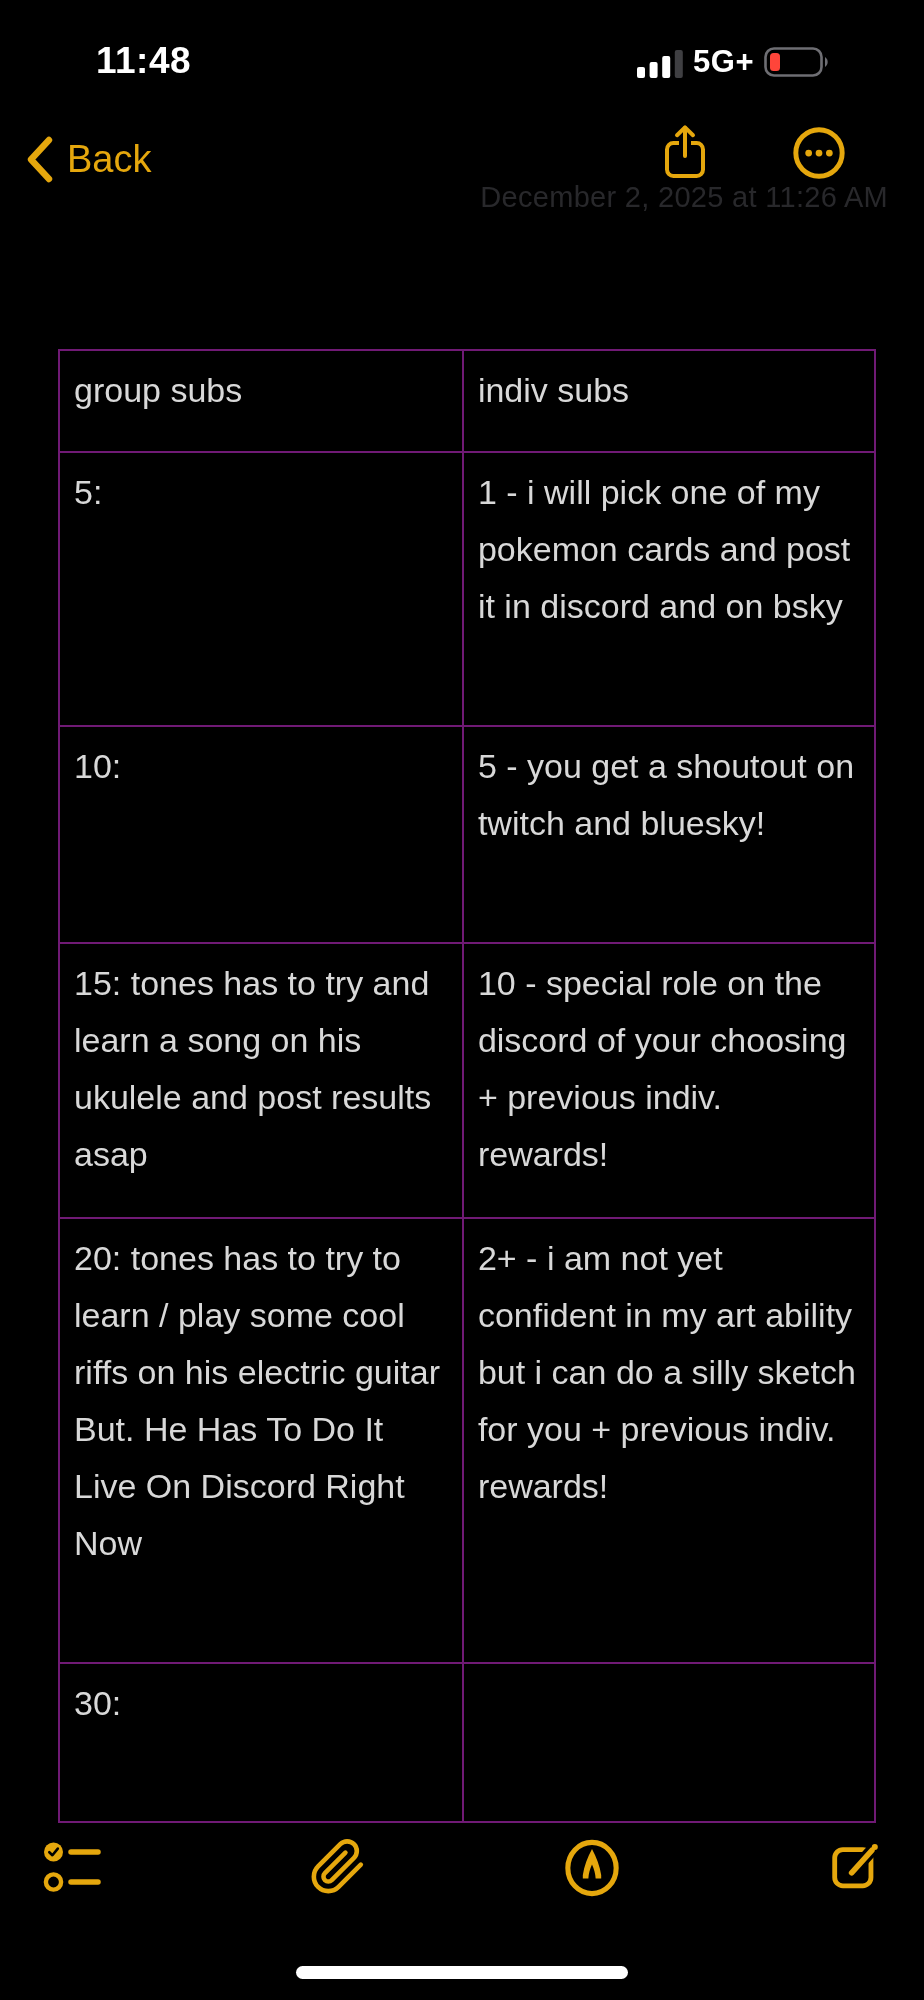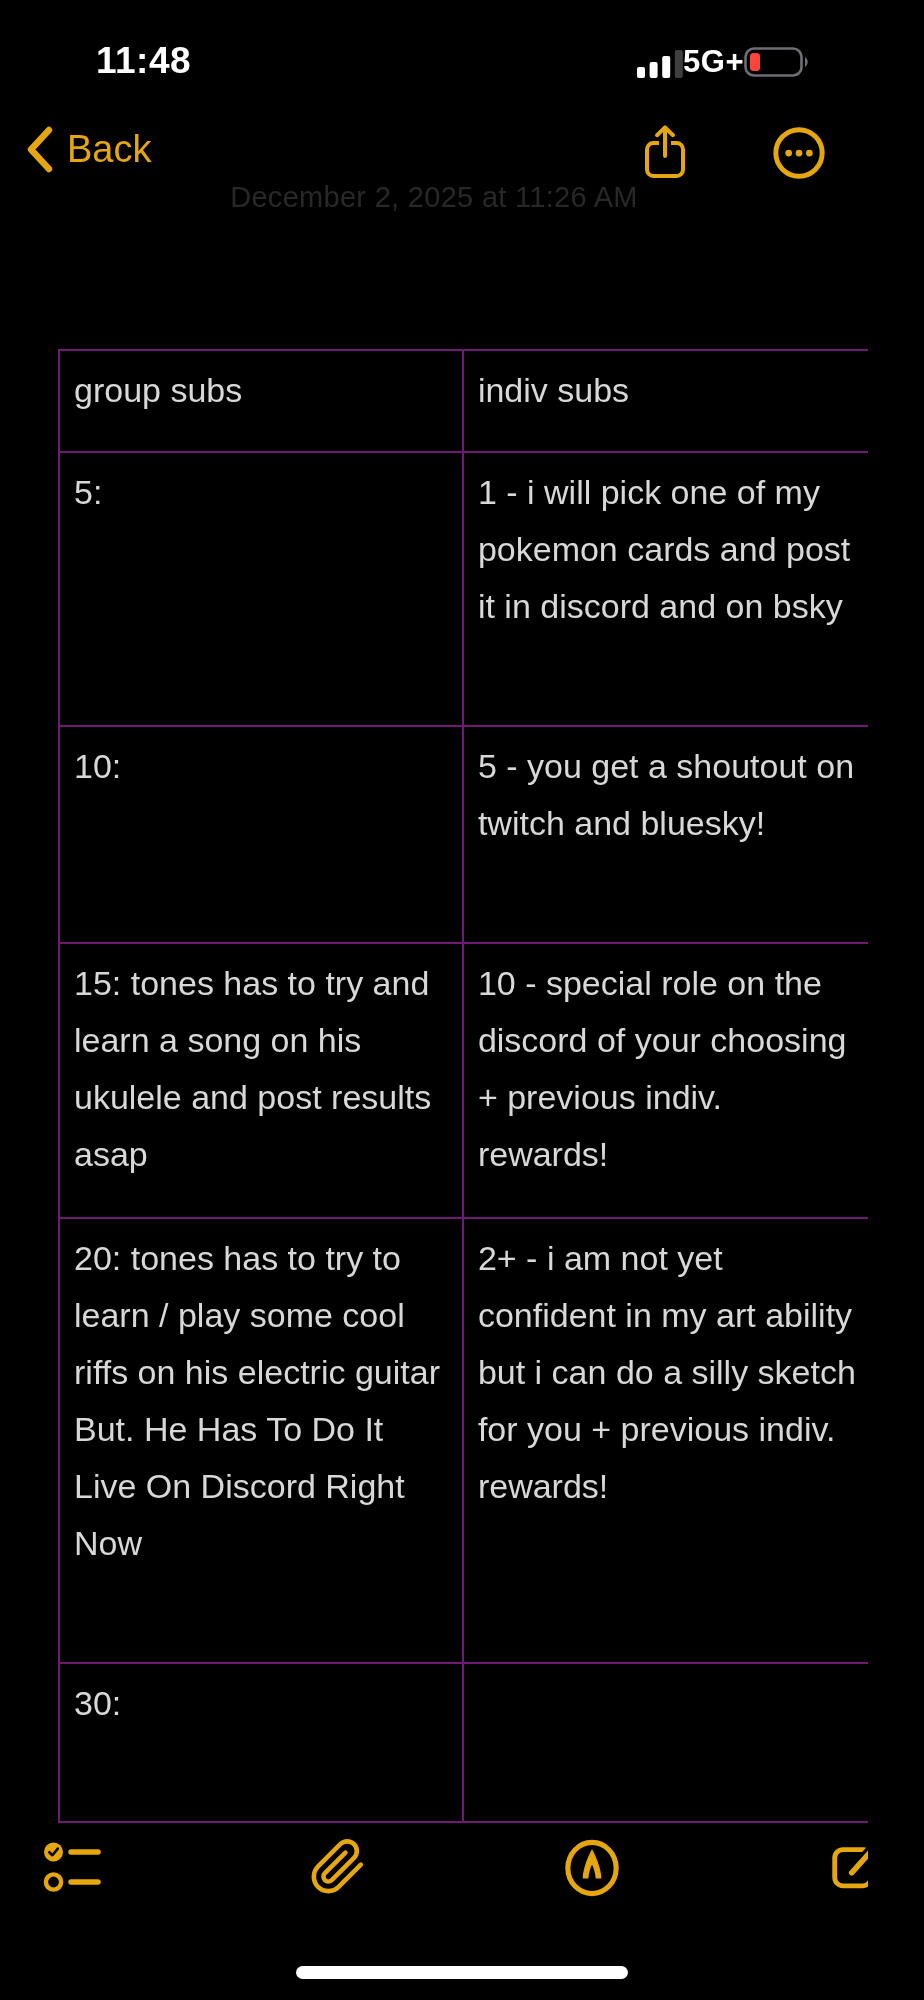--- a/index.html
+++ b/index.html
@@ -1,34 +1,35 @@
 <!DOCTYPE html>
 <html><head>
 <meta charset="utf-8">
 <style>
   html,body{margin:0;padding:0;background:#000;}
   .screen{
     position:relative;width:868px;height:2000px;background:#000;overflow:hidden;
     font-family:"Liberation Sans","DejaVu Sans",sans-serif;
+    padding-left:20px;
     -webkit-font-smoothing:antialiased;
   }
   
   .status-time{
     position:absolute;left:96px;top:40px;color:#fff;
     font-size:37px;font-weight:700;letter-spacing:.5px;
   }
-  .status-right{position:absolute;right:58px;top:44px;display:flex;align-items:center;}
+  .status-right{position:absolute;right:58px;top:44px;display:flex;align-items:center;gap:10px;}
   .net-label{color:#fff;font-size:31px;font-weight:600;letter-spacing:.5px;}
   
-  .nav-back{position:absolute;left:26px;top:126px;display:flex;align-items:center;gap:14px;cursor:pointer;}
+  .nav-back{position:absolute;left:26px;top:136px;display:flex;align-items:center;gap:14px;cursor:pointer;}
   .nav-back .back-label{color:#E5A70D;font-size:38px;}
   .nav-right{position:absolute;right:42px;top:124px;display:flex;align-items:center;gap:84px;}
   
   .date-line{
-    position:absolute;top:181px;left:0;width:100%;text-align:center;
+    position:absolute;top:181px;left:0;width:100%;text-align:right;
     color:#28282B;font-size:29px;font-weight:500;letter-spacing:.3px;
   }
   .page-title{
     position:absolute;left:57px;top:244px;color:#D8D8D8;
     font-size:59px;font-weight:700;letter-spacing:.5px;line-height:1.05;
   }
   
   .note-table{
     position:absolute;left:58px;top:349px;width:818px;
     border-collapse:collapse;table-layout:fixed;

